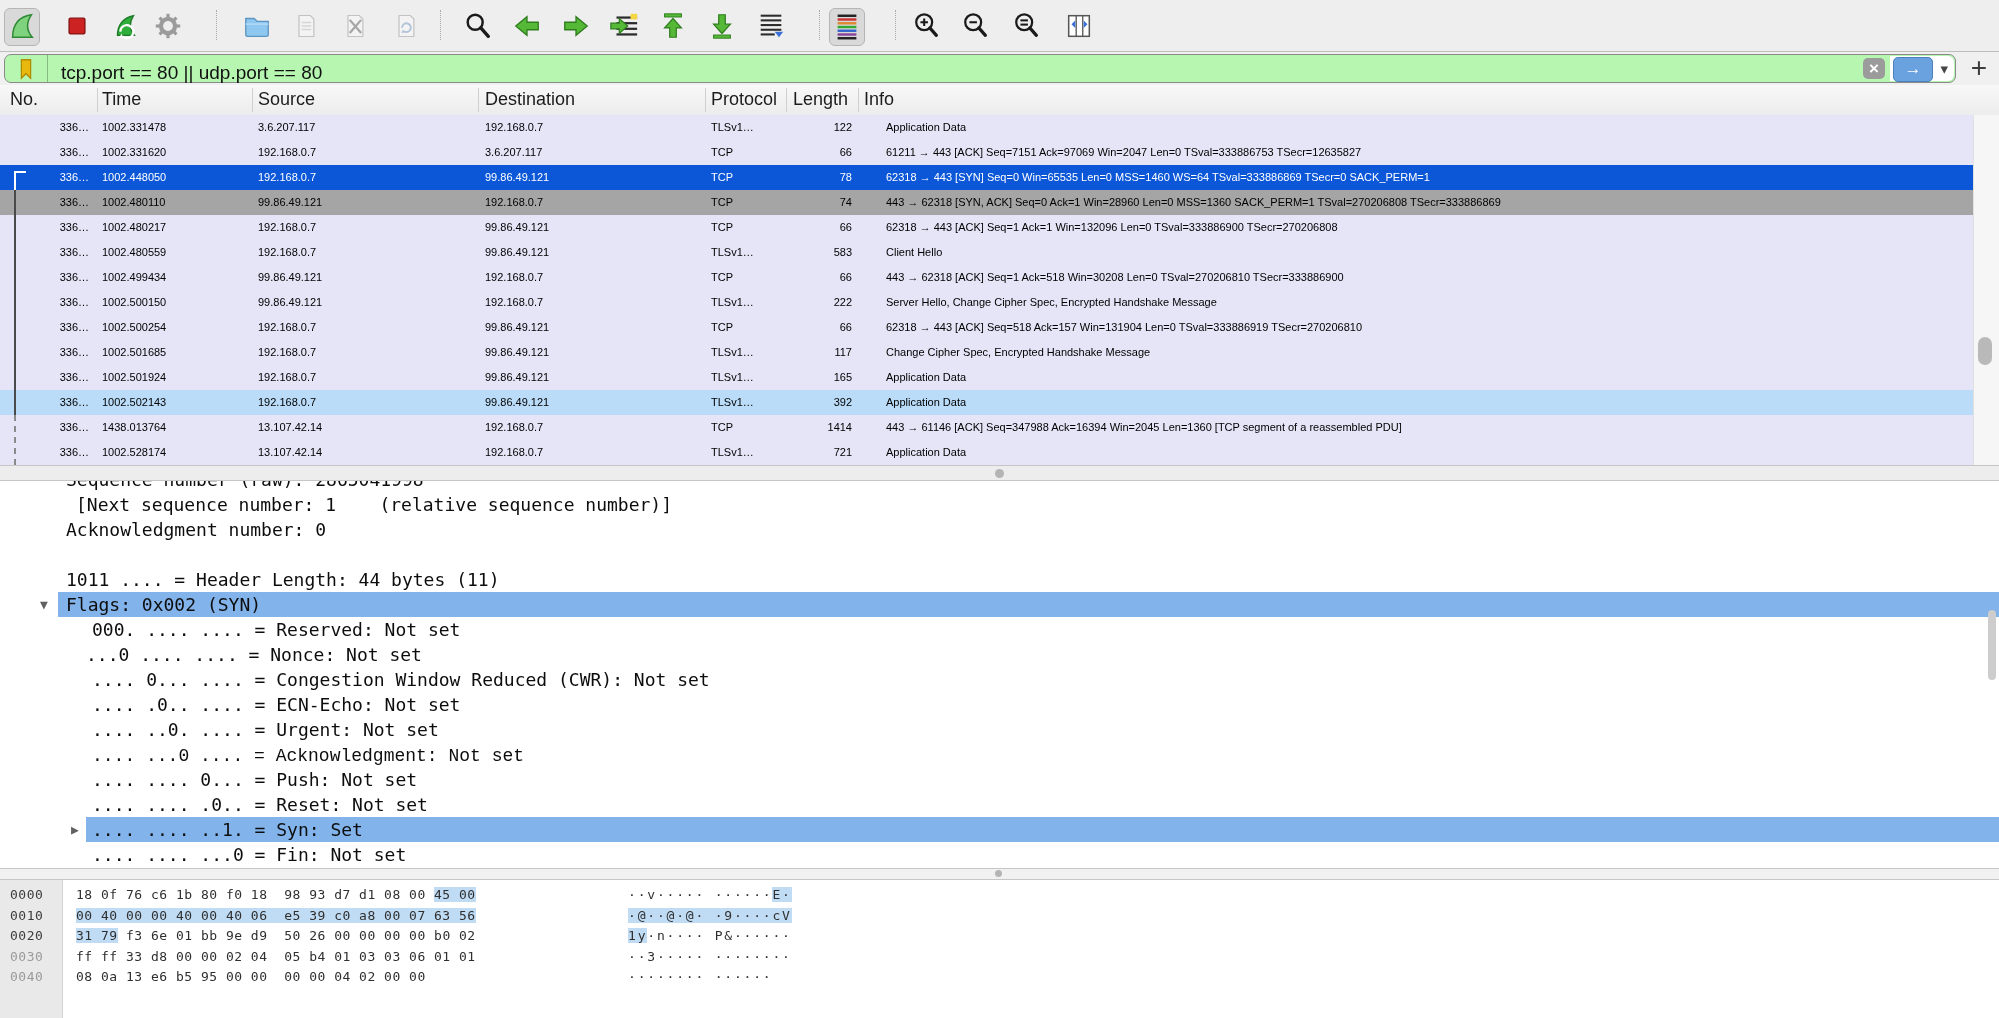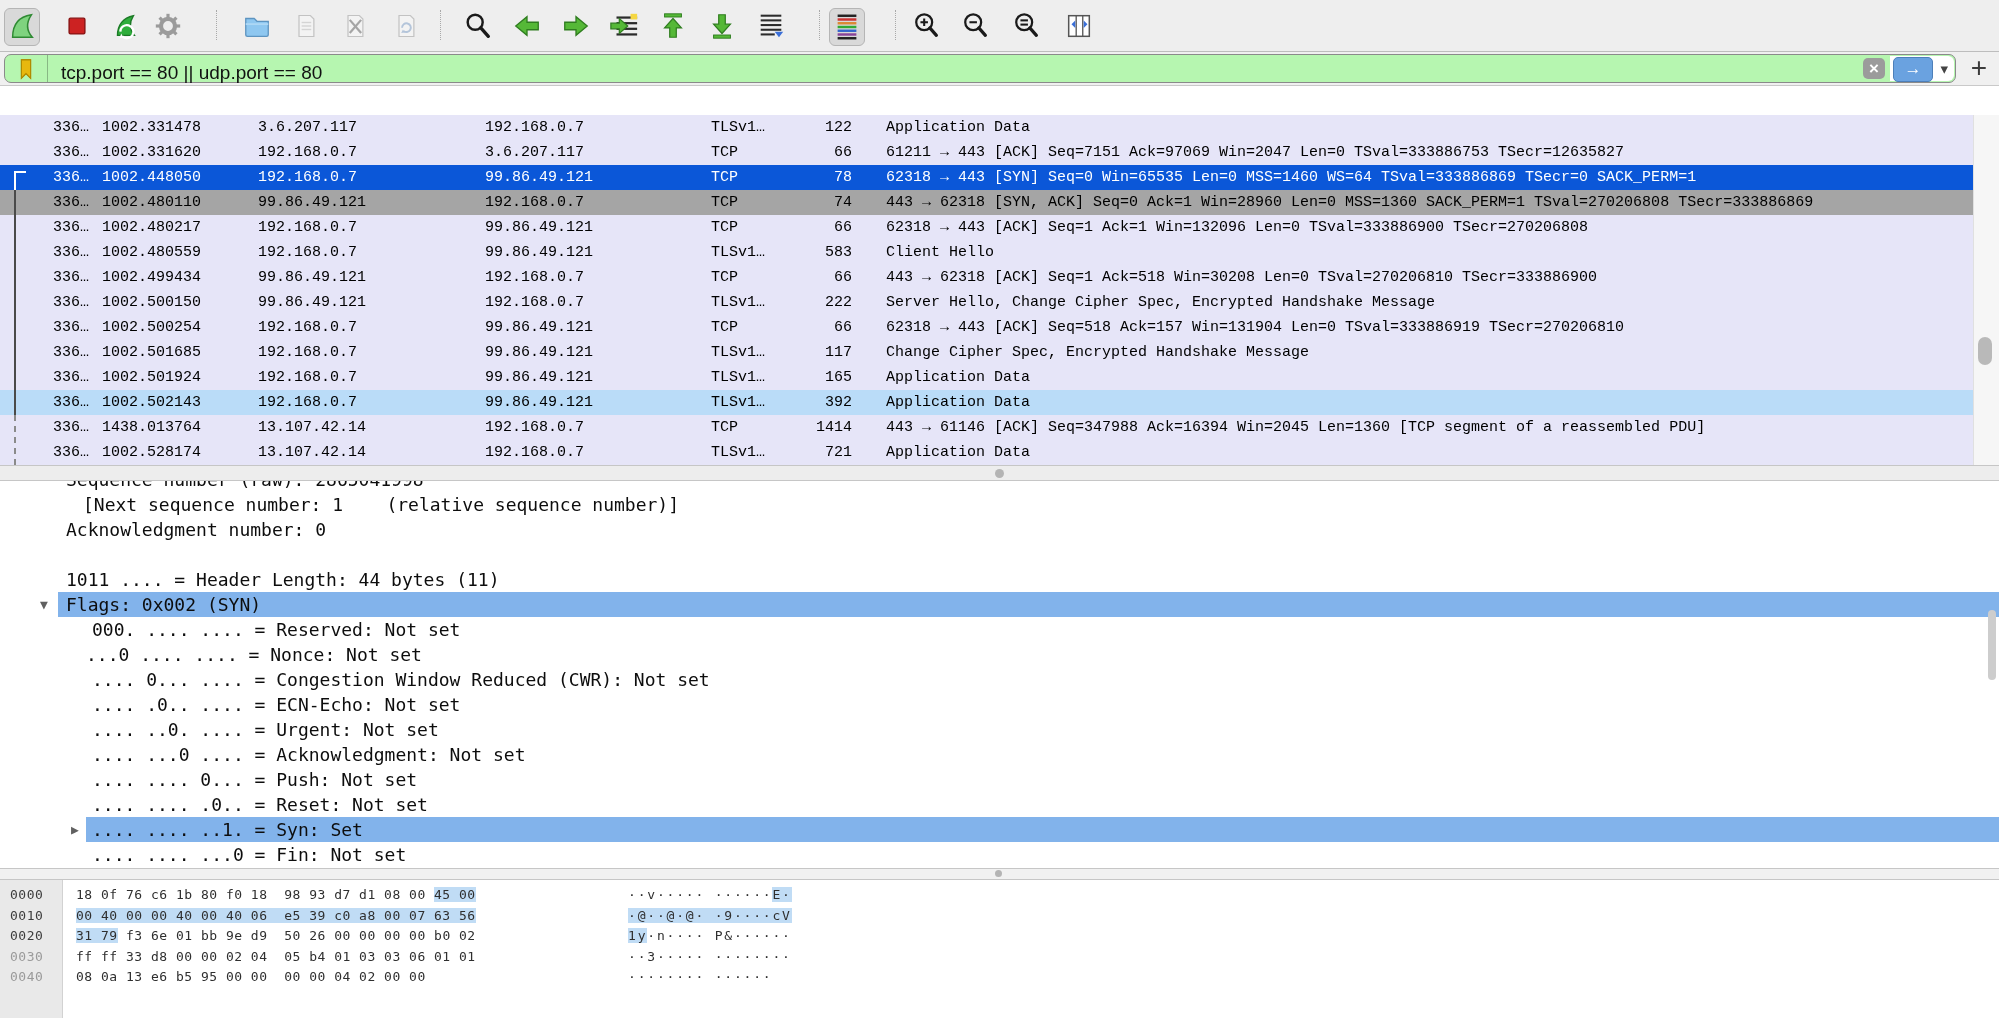--- a/index.html
+++ b/index.html
@@ -31,21 +31,21 @@
   #filter-chevron{position:absolute;right:6px;top:4px;font-size:15px;color:#444;}
   #filter-add{position:absolute;left:1964px;top:0px;width:30px;height:33px;font-size:28px;color:#3c3c3c;
               text-align:center;line-height:31px;font-weight:300;}
   
   #plheader{position:absolute;left:0;top:85px;width:1999px;height:30px;
             background:linear-gradient(#f8f8f8,#ececec);border-bottom:1px solid #bfbfbf;
             font-size:18px;color:#1c1c1c;}
   .hlabel{position:absolute;top:0;line-height:29px;white-space:pre;}
   .hsep{position:absolute;top:3px;height:24px;border-left:1px solid #cfcfcf;}
   #plrows{position:absolute;left:0;top:115px;width:1973px;height:350px;overflow:hidden;
-          font-family:Liberation Mono, monospace;font-size:15px;padding-left:14px;}
+          font-family:Liberation Sans, sans-serif;font-size:11px;padding-left:14px;}
   .prow{position:absolute;left:0;width:100%;height:25px;line-height:25px;}
   .r-default{background:var(--row_bg);color:#000;}
   .r-selected{background:var(--row_selected);color:#fff;}
   .r-related{background:var(--row_related);color:#000;}
   .r-marked{background:var(--row_marked);color:#000;}
   .pc{position:absolute;top:0;white-space:pre;}
   .c-no{left:0;width:89px;text-align:right;}
   .c-time{left:102px;}
   .c-src{left:258px;}
   .c-dst{left:485px;}
@@ -271,20 +271,35 @@
       <span id="filter-text">tcp.port == 80 || udp.port == 80</span>
       <div id="filter-clear">×</div>
       <div id="filter-white">
         <div id="filter-apply">→</div>
         <span id="filter-chevron">▾</span>
       </div>
     </div>
     <div id="filter-add">+</div>
   </div>
 
+  <div id="plheader">
+    <span class="hlabel" style="left:10px">No.</span>
+    <span class="hlabel" style="left:102px">Time</span>
+    <span class="hlabel" style="left:258px">Source</span>
+    <span class="hlabel" style="left:485px">Destination</span>
+    <span class="hlabel" style="left:711px">Protocol</span>
+    <span class="hlabel" style="left:793px;width:62px;overflow:hidden;display:inline-block;">Length</span>
+    <span class="hlabel" style="left:864px">Info</span>
+    <div class="hsep" style="left:97px"></div>
+    <div class="hsep" style="left:252px"></div>
+    <div class="hsep" style="left:478px"></div>
+    <div class="hsep" style="left:705px"></div>
+    <div class="hsep" style="left:786px"></div>
+    <div class="hsep" style="left:858px"></div>
+  </div>
 
   <div id="plrows">
       <div class="prow r-default" style="top: 0px;">
         <span class="pc c-no">336…</span>
         <span class="pc c-time">1002.331478</span>
         <span class="pc c-src">3.6.207.117</span>
         <span class="pc c-dst">192.168.0.7</span>
         <span class="pc c-proto">TLSv1…</span>
         <span class="pc c-len">122</span>
         <span class="pc c-info">Application Data</span>
@@ -415,30 +430,30 @@
 
   <div id="pl-scroll-track"></div>
   <div id="pl-scroll-thumb"></div>
 
   <div id="splitter1" class="splitter">
       <div class="spdot"></div>
     </div>
 
   <div id="details">
       <div class="dline" style="top: -14px; left: 58px;"><span style="margin-left: 8px;">Sequence number (raw): 2865041998</span></div>
-      <div class="dline" style="top: 11px; left: 58px;"><span style="margin-left: 25px;">[Next sequence number: 1    (relative sequence number)]</span></div>
+      <div class="dline" style="top: 11px; left: 58px;"><span style="margin-left: 18px;">[Next sequence number: 1    (relative sequence number)]</span></div>
       <div class="dline" style="top: 36px; left: 58px;"><span style="margin-left: 8px;">Acknowledgment number: 0</span></div>
       <div class="dline" style="top: 86px; left: 58px;"><span style="margin-left: 8px;">1011 .... = Header Length: 44 bytes (11)</span></div>
       <div class="dline dhl" style="top: 111px; left: 58px;"><span class="dexp" style="left: -18px;">▼</span><span style="margin-left: 8px;">Flags: 0x002 (SYN)</span></div>
       <div class="dline" style="top: 136px; left: 86px;"><span style="margin-left: 6px;">000. .... .... = Reserved: Not set</span></div>
       <div class="dline" style="top: 161px; left: 86px;"><span style="margin-left: 0;">...0 .... .... = Nonce: Not set</span></div>
       <div class="dline" style="top: 186px; left: 86px;"><span style="margin-left: 6px;">.... 0... .... = Congestion Window Reduced (CWR): Not set</span></div>
       <div class="dline" style="top: 211px; left: 86px;"><span style="margin-left: 6px;">.... .0.. .... = ECN-Echo: Not set</span></div>
       <div class="dline" style="top: 236px; left: 86px;"><span style="margin-left: 6px;">.... ..0. .... = Urgent: Not set</span></div>
-      <div class="dline" style="top: 261px; left: 86px;"><span style="margin-left: 6px;">.... ...0 .... = Acknowledgment: Not set</span></div>
+      <div class="dline" style="top: 261px; left: 86px;"><span style="margin-left: 6px; font-family: Liberation Mono, monospace;">.... ...0 .... = Acknowledgment: Not set</span></div>
       <div class="dline" style="top: 286px; left: 86px;"><span style="margin-left: 6px;">.... .... 0... = Push: Not set</span></div>
       <div class="dline" style="top: 311px; left: 86px;"><span style="margin-left: 6px;">.... .... .0.. = Reset: Not set</span></div>
       <div class="dline dhl" style="top: 336px; left: 86px;"><span class="dexp" style="left: -15px;">▶</span><span style="margin-left: 6px;">.... .... ..1. = Syn: Set</span></div>
       <div class="dline" style="top: 361px; left: 86px;"><span style="margin-left: 6px;">.... .... ...0 = Fin: Not set</span></div>
     </div>
   <div id="dt-scroll-thumb"></div>
 
   <div id="splitter2" class="splitter">
       <div class="spdot"></div>
     </div>

